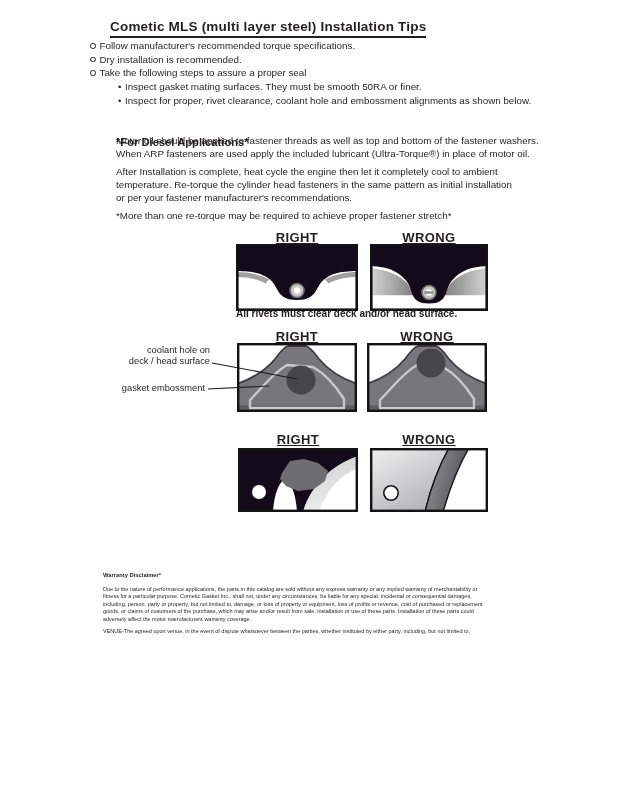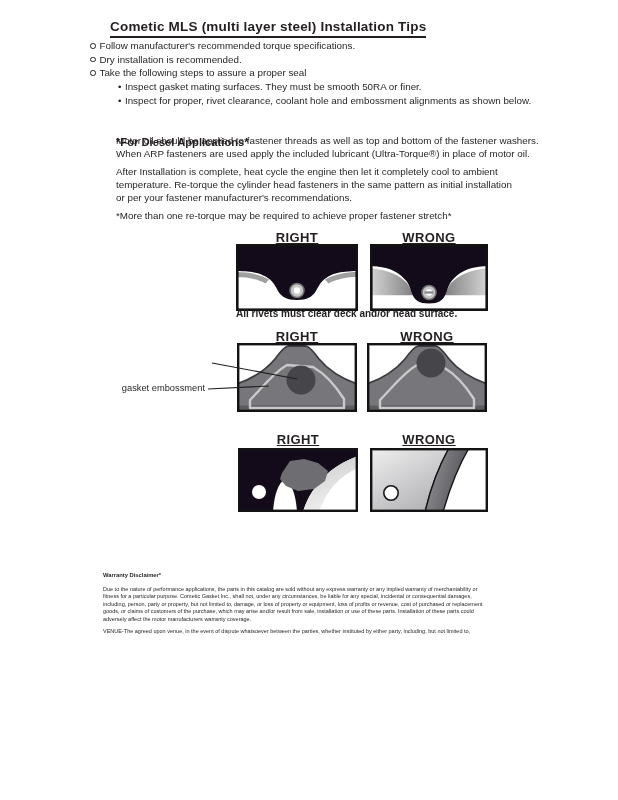--- a/index.html
+++ b/index.html
@@ -105,20 +105,22 @@
     <circle cx="59" cy="48.5" r="3.2" fill="#ffffff"></circle>
     <rect x="54.5" y="47.3" width="9" height="2.4" fill="#8a8a8a"></rect>
     <rect x="1.3" y="1.3" width="115.4" height="64.4" fill="none" stroke="#131313" stroke-width="2.6"></rect>
   </svg>
 
   <div class="abs fig-caption" style="left:236px; top:296px;margin-top:12px;">All rivets must clear deck and/or head surface.</div>
 
   <div class="abs fig-label" style="left:237px; top:329px; width:120px;">RIGHT</div>
   <div class="abs fig-label" style="left:367px; top:329px; width:120px;">WRONG</div>
 
+  <div class="abs leader-label" style="left:90px; top:345px; width:120px;">coolant hole on
+deck / head surface</div>
   <div class="abs leader-label" style="left:85px; top:383px; width:120px;">gasket embossment</div>
 
   <svg class="abs fig-svg" style="left:237px; top:343px;" width="120" height="69" viewBox="0 0 120 69">
     <rect x="0" y="0" width="120" height="69" fill="#ffffff"></rect>
     <path d="M0,69 L0,41 C14,36 28,28 38,16 C43,9 47,4 51,3 L69,3 C73,4 77,9 82,16 C92,28 106,36 120,41 L120,69 Z" fill="#77777b" stroke="#3c3c40" stroke-width="1.8"></path>
     <rect x="2" y="62.5" width="116" height="4" fill="#5b5b60"></rect>
     <path d="M13,65 L13,57 C26,44 36,30 50,22 L76,24 C90,32 100,45 107,56 L107,65 Z" fill="none" stroke="#c9c9c9" stroke-width="2.4" stroke-linejoin="round"></path>
     <circle cx="64" cy="37" r="14.5" fill="#46464a"></circle>
     <rect x="1.2" y="1.2" width="117.6" height="66.6" fill="none" stroke="#131313" stroke-width="2.4"></rect>
   </svg>

